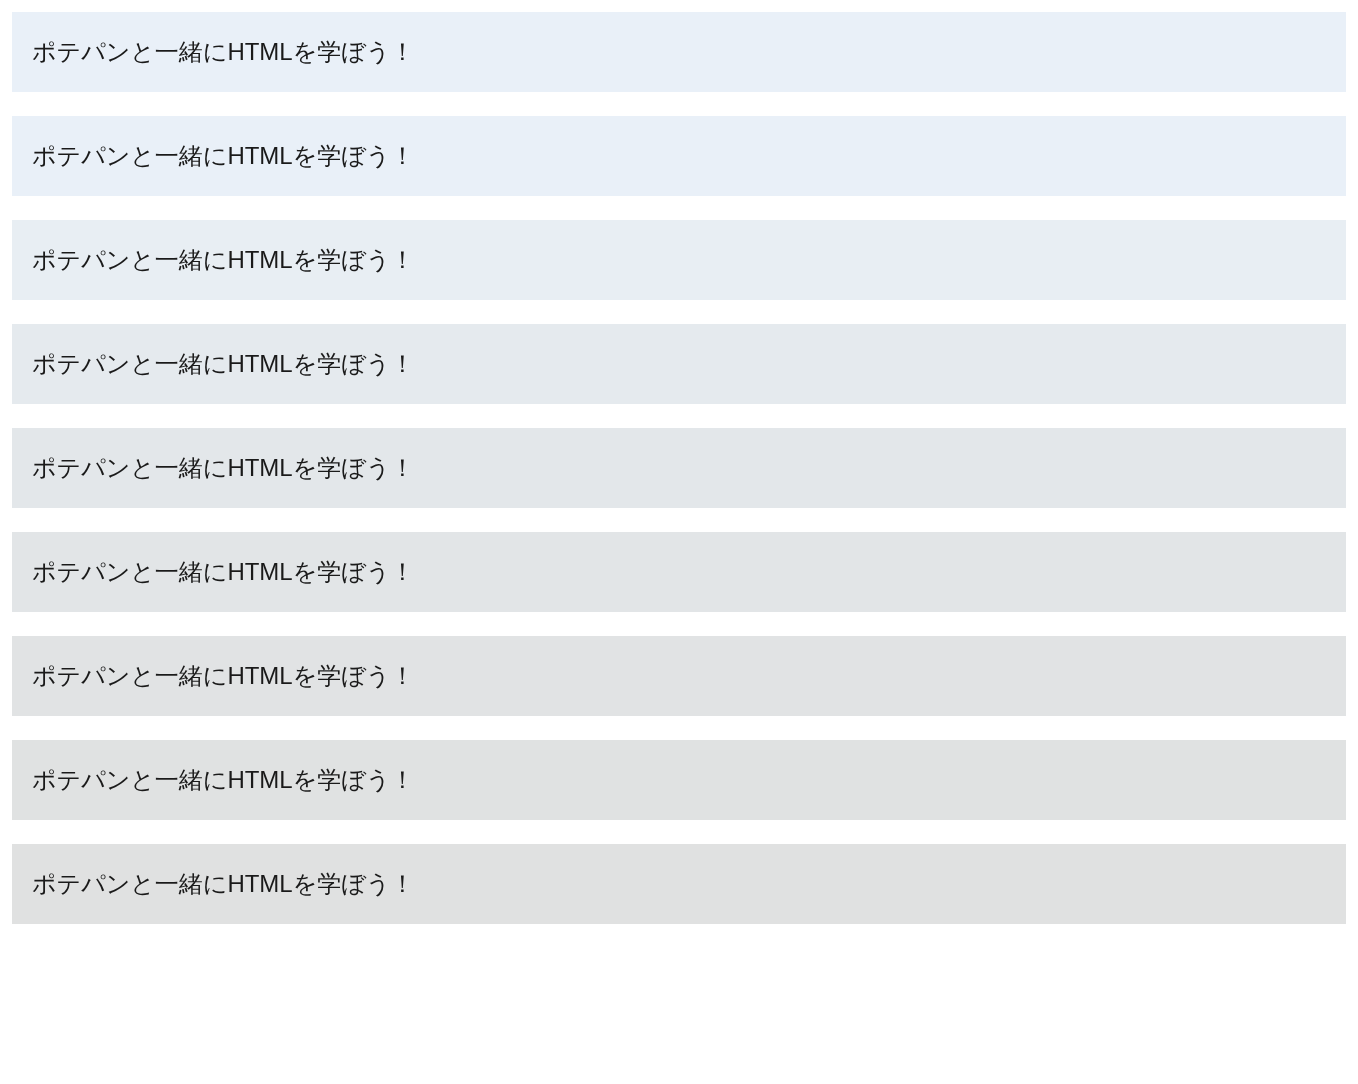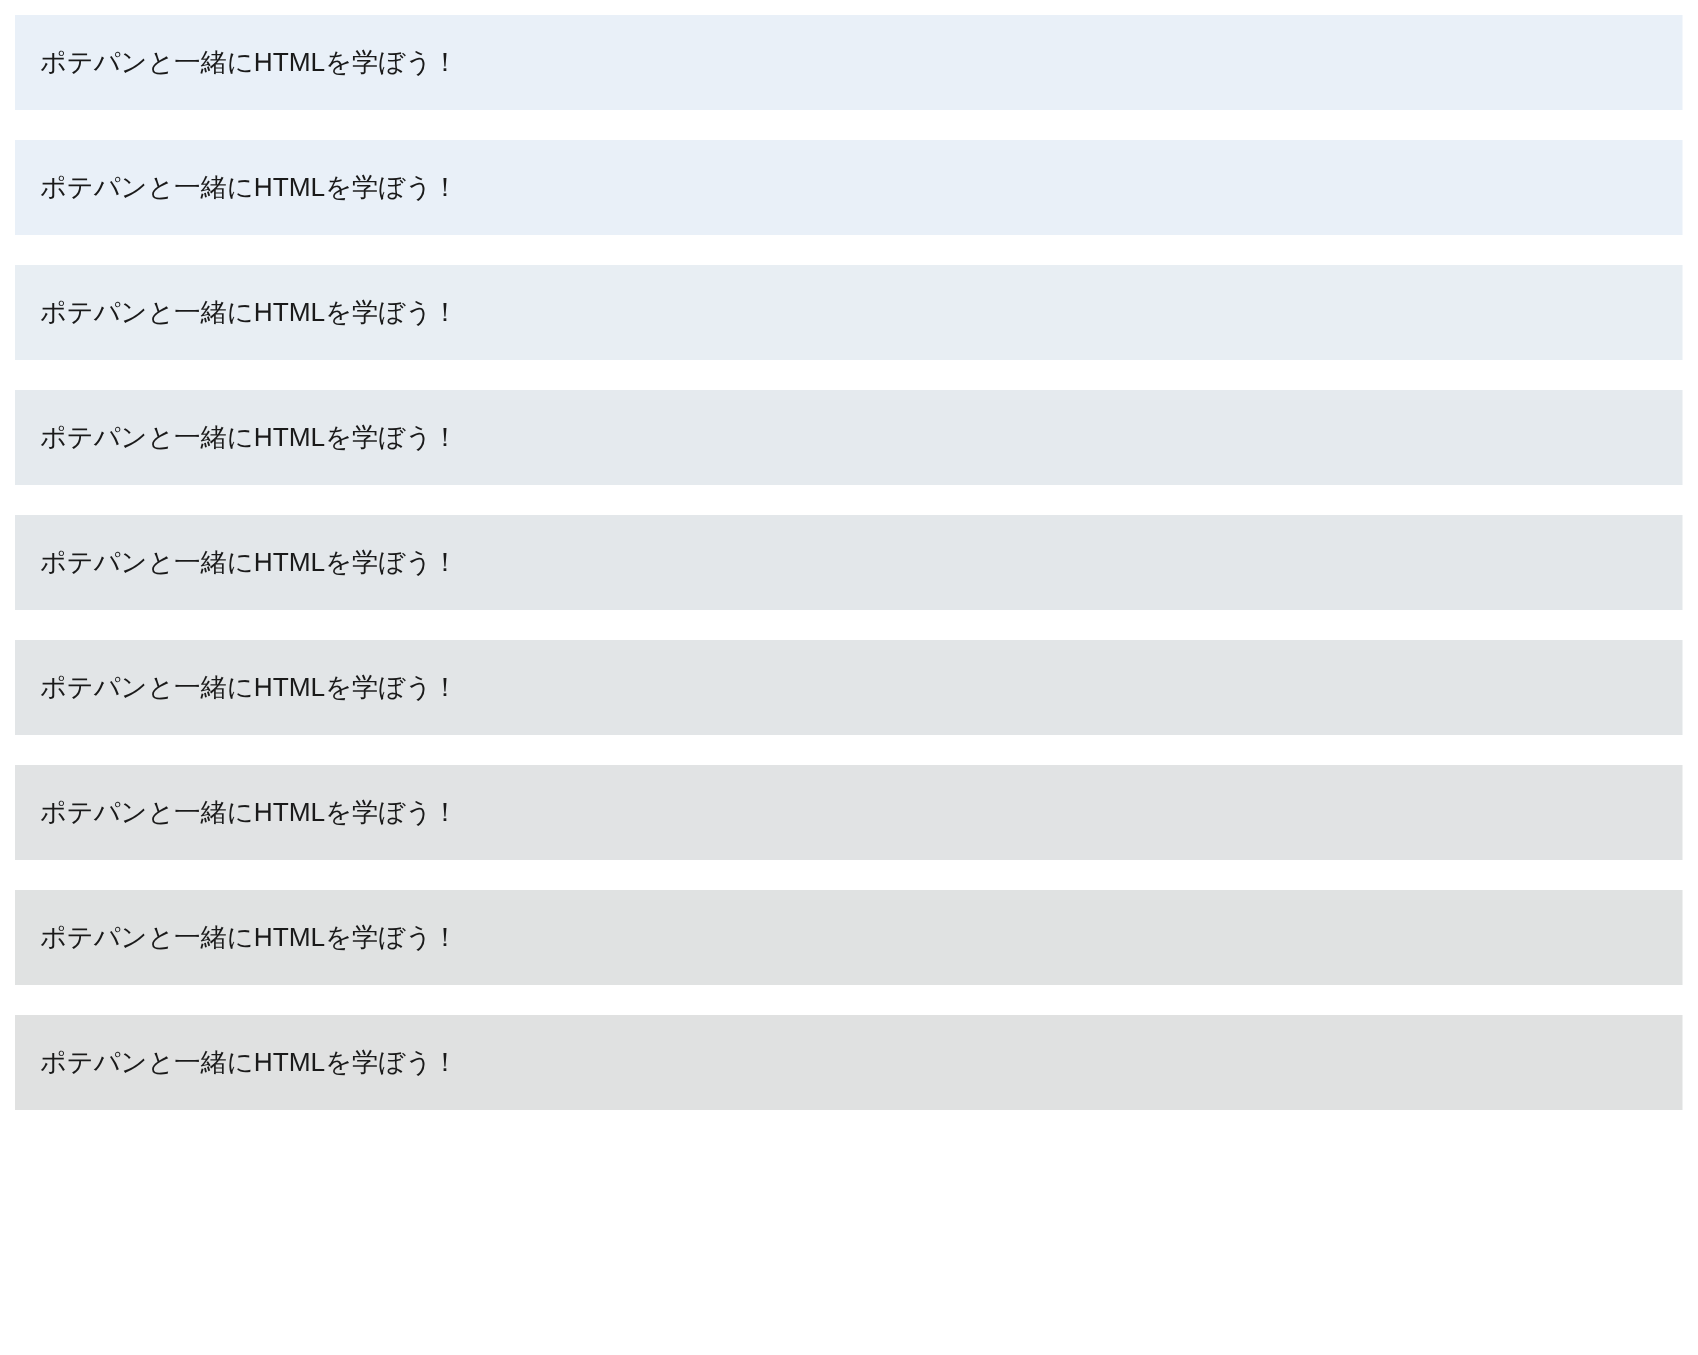--- a/index.html
+++ b/index.html
@@ -12,21 +12,21 @@
       background: #ffffff;
       width: 1358px;
     }
     .container {
       width: 100%;
       padding: 12px;
     }
     .row {
       width: 100%;
       padding: 24px 20px;
-      font-size: 21px;
+      font-size: 24px;
       font-weight: 400;
       color: #1a1a1a;
       margin-bottom: 24px;
     }
     .row:last-child {
       margin-bottom: 0;
     }
     .row-0 { background-color: #e9f0f8; }
     .row-1 { background-color: #e9f0f8; }
     .row-2 { background-color: #e8eef3; }

